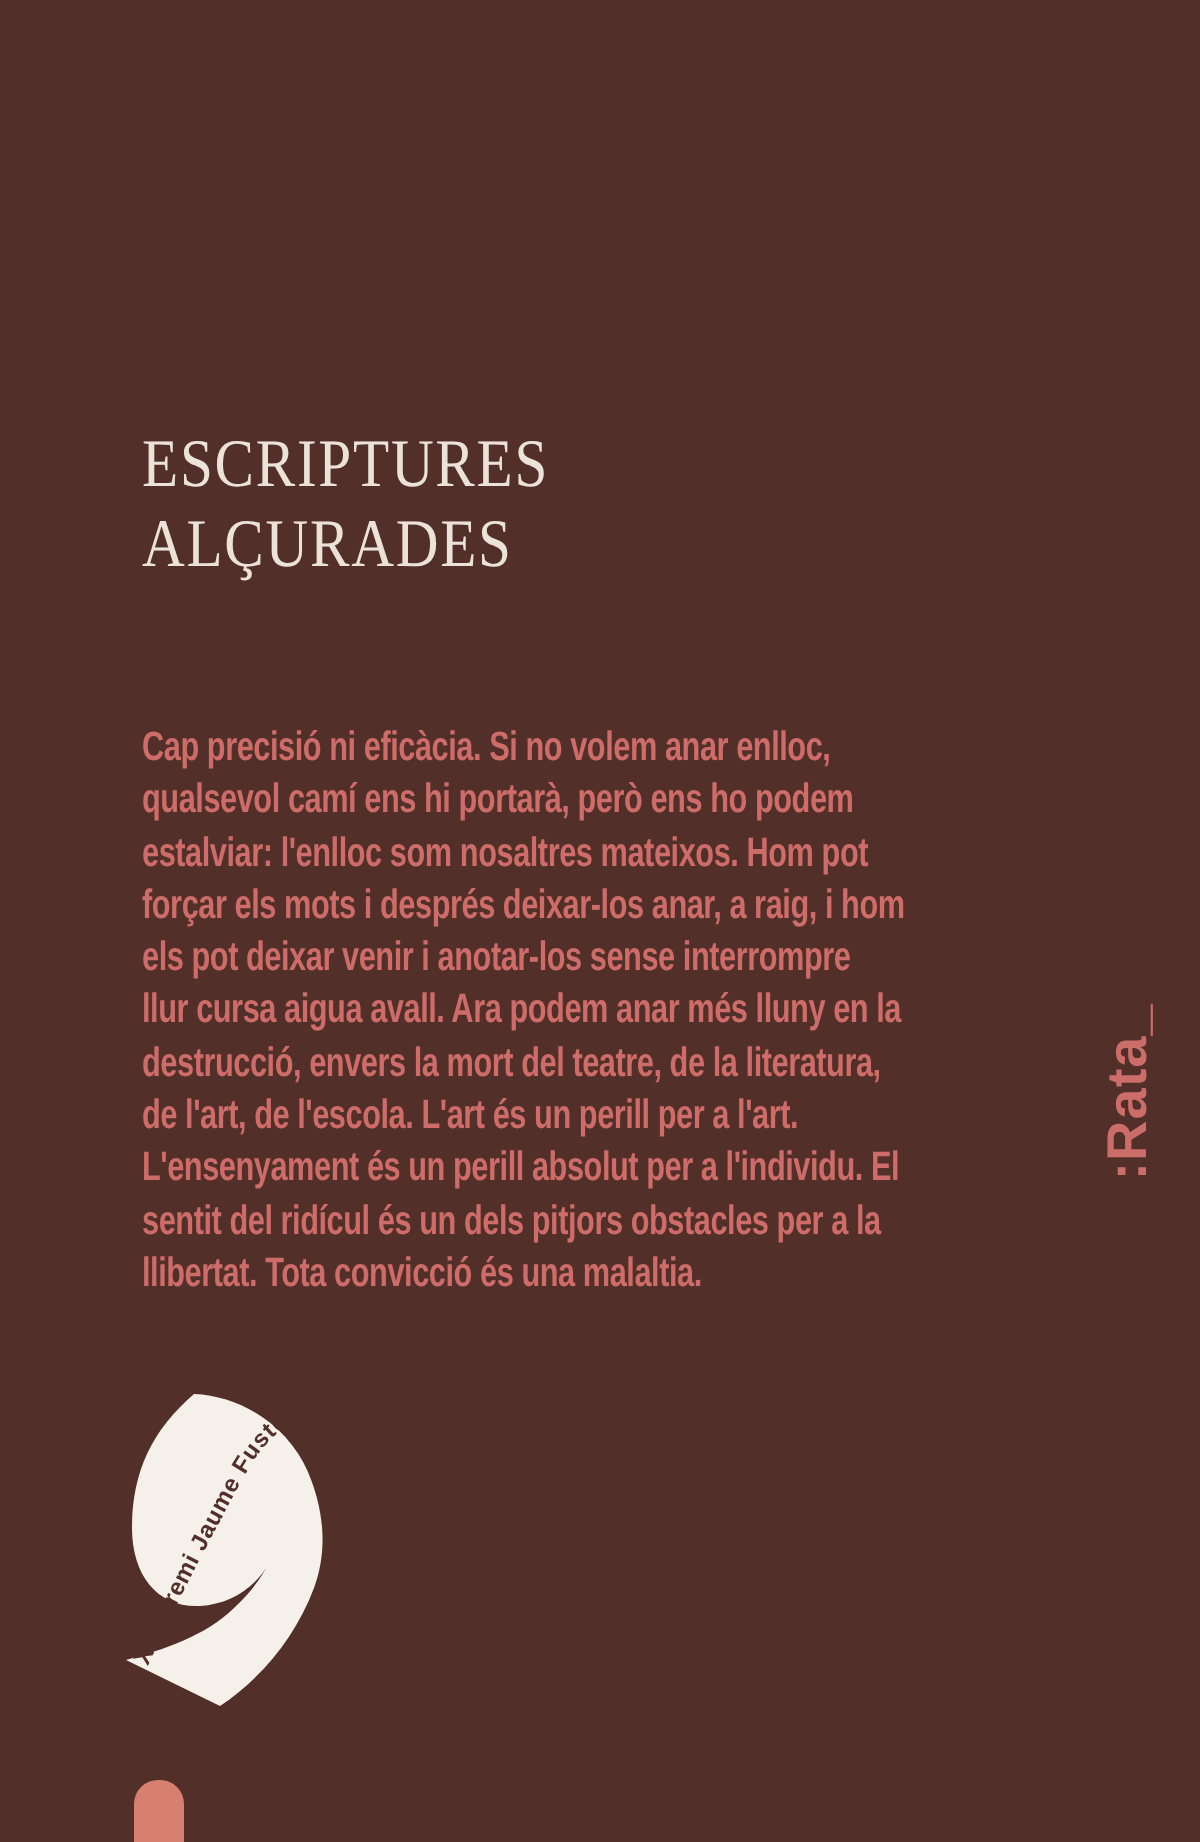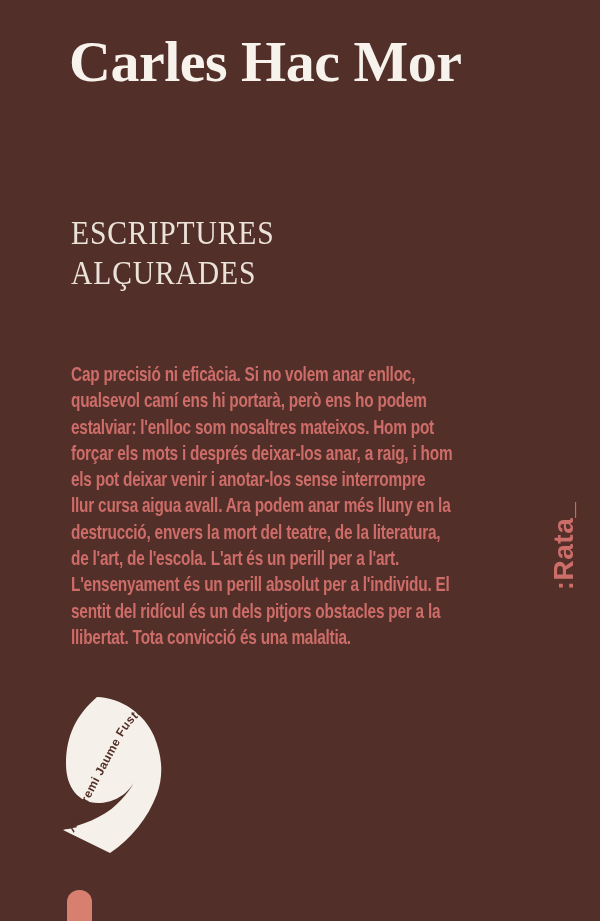--- a/index.html
+++ b/index.html
@@ -70,21 +70,20 @@
     font-size:12px;
     letter-spacing:0.4px;
     fill:#523029;
   }
 </style>
 </head>
 <body>
 
 <div id="cover">
 
-  <div class="author">Carles Hac Mor</div>
 
   <div class="booktitle">
     <div>ESCRIPTURES</div>
     <div>ALÇURADES</div>
   </div>
 
   <div class="excerpt">
       <div>Cap precisió ni eficàcia. Si no volem anar enlloc,</div>
       <div>qualsevol camí ens hi portarà, però ens ho podem</div>
       <div>estalviar: l'enlloc som nosaltres mateixos. Hom pot</div>

